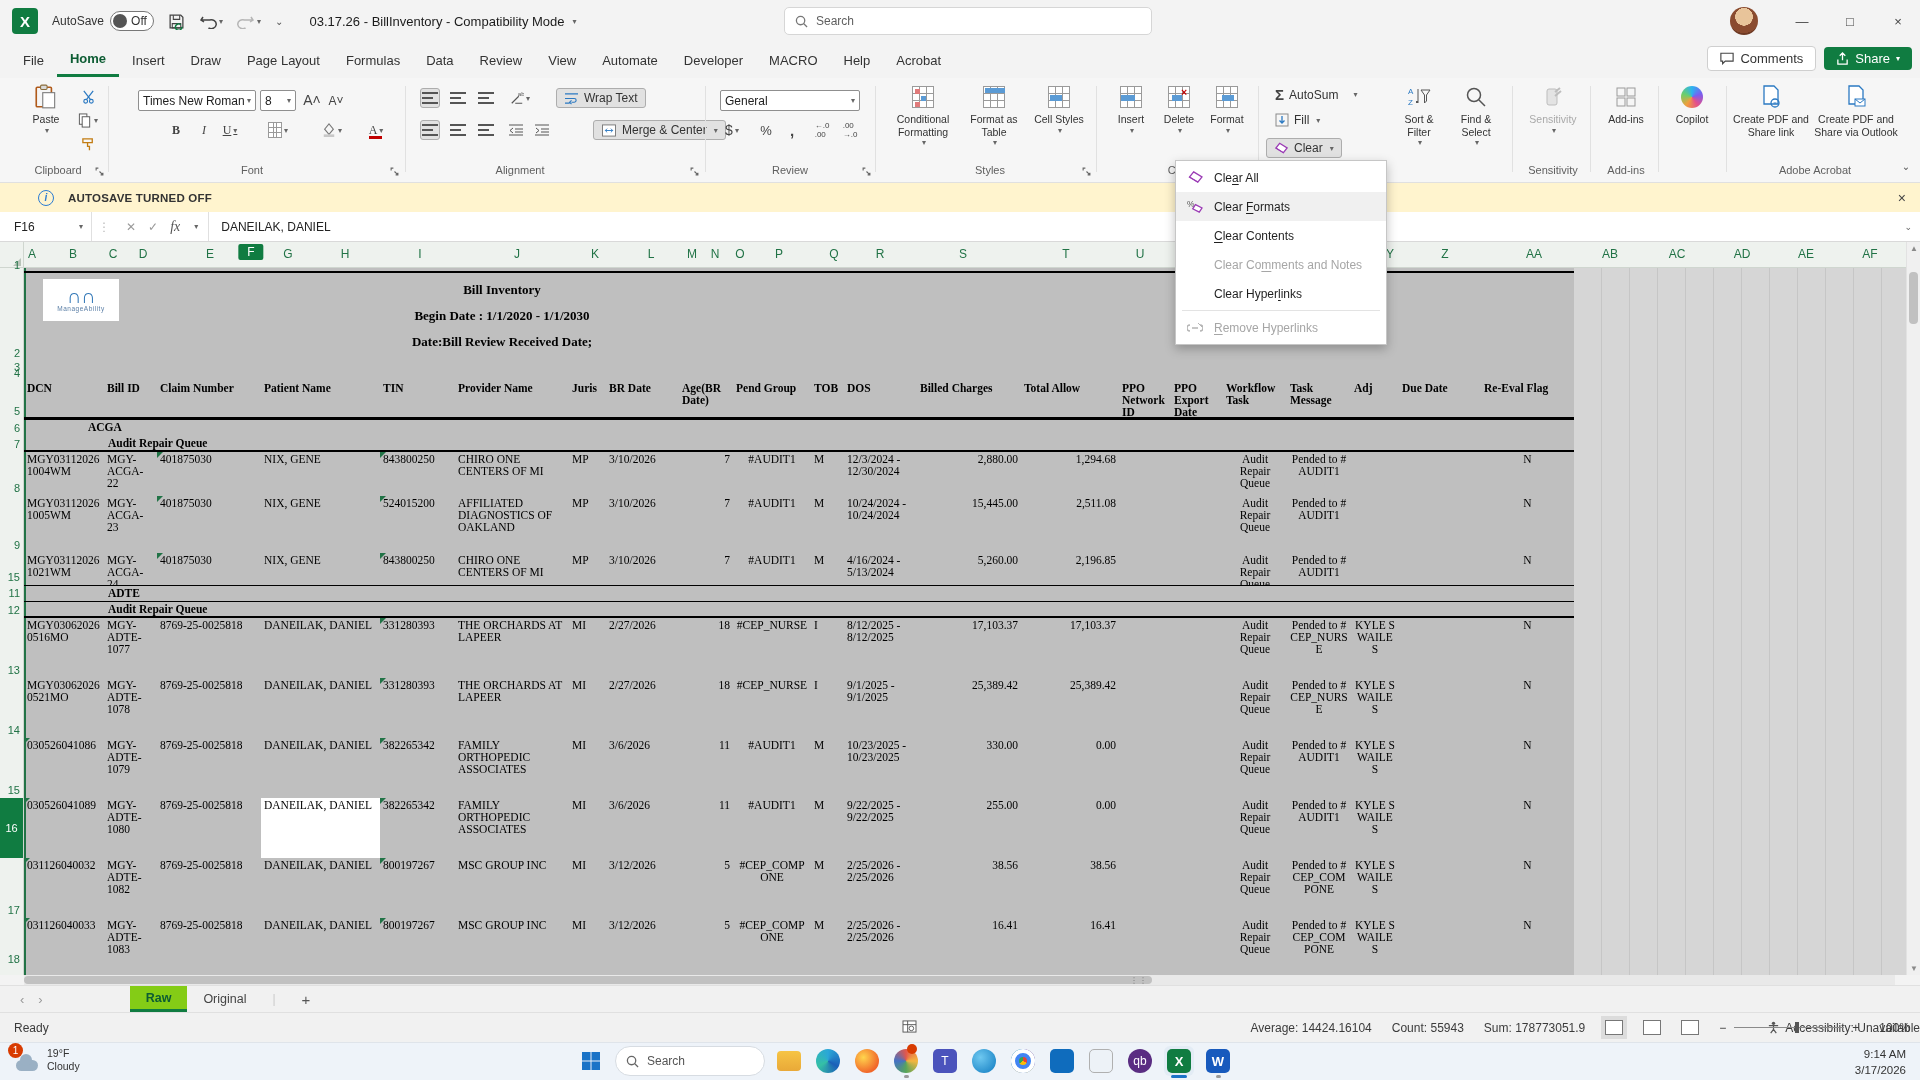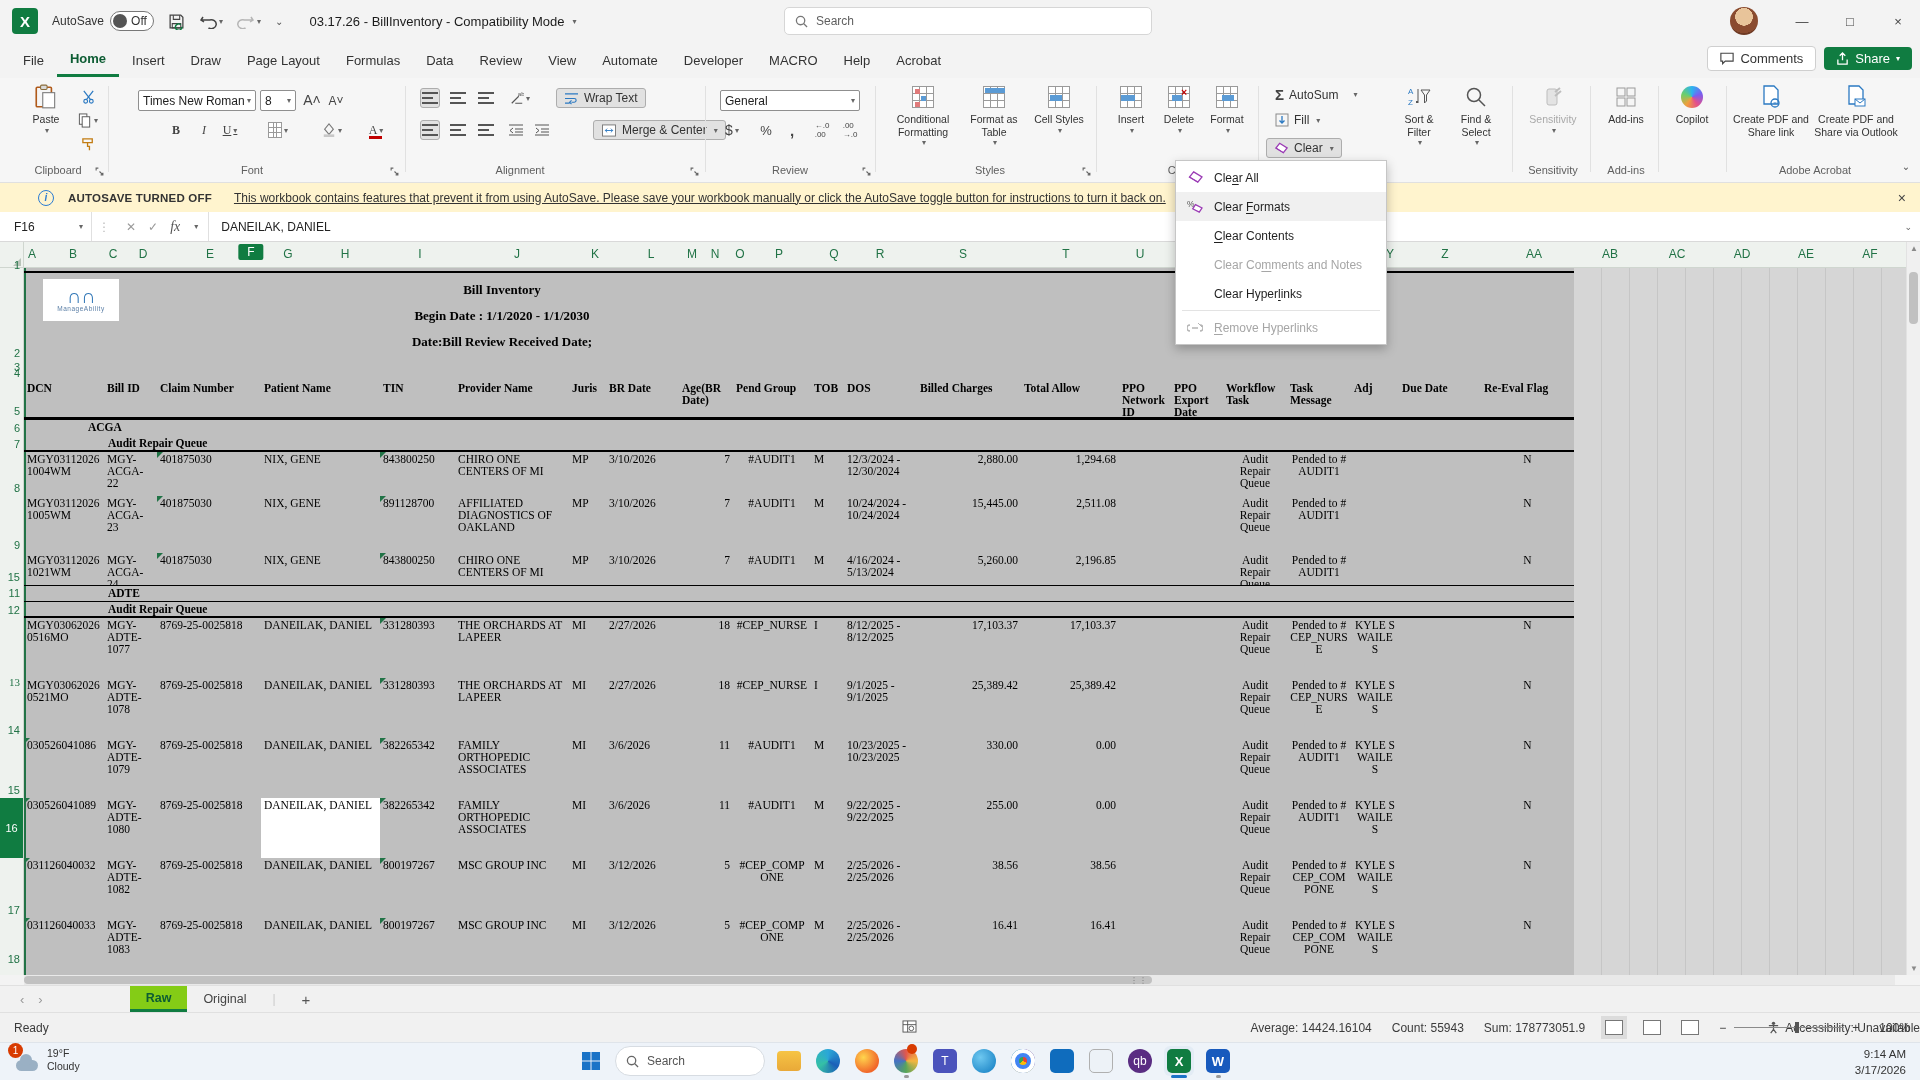--- a/index.html
+++ b/index.html
@@ -531,21 +531,20 @@
     <div class="glabel" style="left:1815px;">Adobe Acrobat</div>
     <div class="glabel" style="left:1495px;"></div>
     <div class="glabel" style="left:1553px;">Sensitivity</div>
     <div class="glabel" style="left:1626px;">Add-ins</div>
     <div class="smallico" style="left:1896px;top:78px;font-size:10px;color:#555;">⌄</div>
   </div>
 
   <div class="banner">
     <span class="info">i</span>
     <b>AUTOSAVE TURNED OFF</b>
-    <a>This workbook contains features that prevent it from using AutoSave. Please save your workbook manually or click the AutoSave toggle button for instructions to turn it back on.</a>
     <span class="close">×</span>
   </div>
 
   <div class="fbar">
     <div class="namebox">
         <span>F16</span>
         <span class="chev">▾</span>
       </div>
     <div style="color:#bbb;padding:0 6px;">⋮</div>
     <div class="fbtns">
@@ -602,21 +601,21 @@
       <div class="rownum" style="top: 93px;">3</div>
       <div class="rownum" style="top: 99px;">4</div>
       <div class="rownum" style="top: 137px;">5</div>
       <div class="rownum" style="top: 154px;">6</div>
       <div class="rownum" style="top: 170px;">7</div>
       <div class="rownum" style="top: 214px;">8</div>
       <div class="rownum" style="top: 271px;">9</div>
       <div class="rownum" style="top: 303px;">15</div>
       <div class="rownum" style="top: 319px;">11</div>
       <div class="rownum" style="top: 336px;">12</div>
-      <div class="rownum" style="top: 408px; font-family: Liberation Serif, serif;">13</div>
+      <div class="rownum" style="top: 396px;">13</div>
       <div class="rownum" style="top: 456px;">14</div>
       <div class="rownum" style="top: 516px;">15</div>
       <div class="rownum sel" style="top: 530px; height: 60px; line-height: 60px;">16</div>
       <div class="rownum" style="top: 636px;">17</div>
       <div class="rownum" style="top: 685px;">18</div>
     </div>
 
   <div class="grid">
     <div class="tablebg"></div>
     <div class="fargrid"></div>
@@ -683,21 +682,21 @@
           <div class="scell" style="width: 64px; text-align: center; position: relative; word-break: break-all;"><span>Pended to #AUDIT1</span></div>
           <div class="scell" style="width: 48px; text-align: center; position: relative; word-break: break-all;"><span></span></div>
           <div class="scell" style="width: 82px; text-align: center; position: relative;"><span></span></div>
           <div class="scell" style="width: 93px; text-align: center; position: relative;"><span>N</span></div>
         </div>
         <div class="srow" style="top: 228px; height: 57px;">
           <div class="scell" style="width: 80px; text-align: left; position: relative; word-break: break-all;"><span>MGY031120261005WM</span></div>
           <div class="scell" style="width: 53px; text-align: left; position: relative;"><span>MGY-ACGA-23</span></div>
           <div class="scell" style="width: 104px; text-align: left; position: relative;"><span class="flag"></span><span>401875030</span></div>
           <div class="scell" style="width: 119px; text-align: left; position: relative;"><span>NIX, GENE</span></div>
-          <div class="scell" style="width: 75px; text-align: left; position: relative;"><span class="flag"></span><span>891128700</span></div>
+          <div class="scell" style="width: 75px; text-align: left; position: relative;"><span class="flag"></span><span>524015200</span></div>
           <div class="scell" style="width: 114px; text-align: left; position: relative;"><span>AFFILIATED DIAGNOSTICS OF OAKLAND</span></div>
           <div class="scell" style="width: 37px; text-align: left; position: relative;"><span>MP</span></div>
           <div class="scell" style="width: 73px; text-align: left; position: relative;"><span>3/10/2026</span></div>
           <div class="scell" style="width: 54px; text-align: right; position: relative;"><span>7</span></div>
           <div class="scell" style="width: 78px; text-align: center; position: relative; word-break: break-all;"><span>#AUDIT1</span></div>
           <div class="scell" style="width: 33px; text-align: left; position: relative;"><span>M</span></div>
           <div class="scell" style="width: 73px; text-align: left; position: relative;"><span>10/24/2024 - 10/24/2024</span></div>
           <div class="scell" style="width: 104px; text-align: right; position: relative;"><span>15,445.00</span></div>
           <div class="scell" style="width: 98px; text-align: right; position: relative;"><span>2,511.08</span></div>
           <div class="scell" style="width: 52px; text-align: center; position: relative;"><span></span></div>

